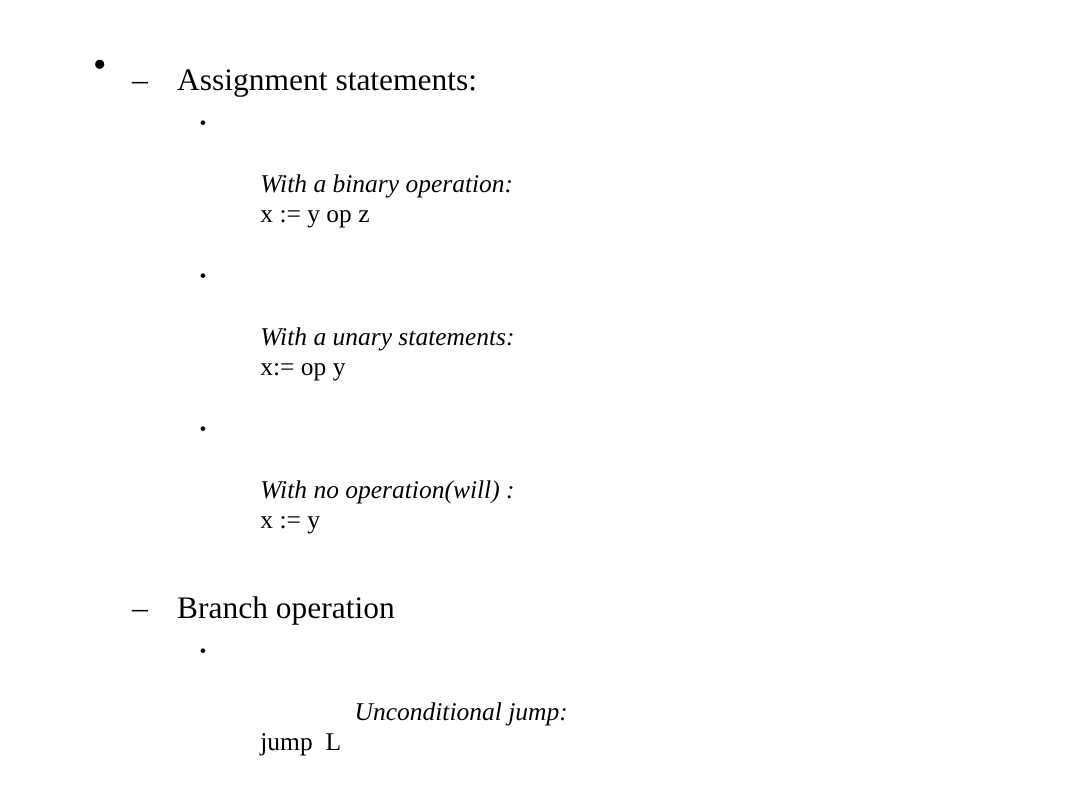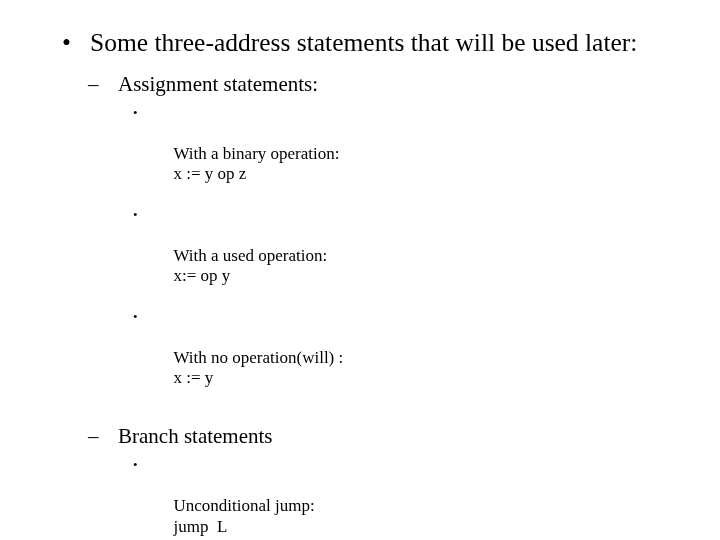--- a/index.html
+++ b/index.html
@@ -71,75 +71,75 @@
   }
   .lvl3 .bullet {
     position: absolute;
     left: 133px;
     top: 0;
     font-size: 13px;
     line-height: 1.55;
   }
   .lvl3 .label {
     display: inline-block;
+    font-style: italic;
   }
   .lvl3 .value {
     display: inline-block;
   }
 
   
   .col-a .label { width: 238px; }
-  .col-b .label { width: 205px; }
+  .col-b .label { width: 205px; text-align: right; }
 
   .sp-after-title { height: 14px; }
   .sp-sec-lg { height: 15px; }
   .sp-small { height: 6px; }
 </style>
 </head>
 <body>
 
 <div class="slide">
 
   <div class="body-block">
 
     <div class="lvl1">
       <span class="bullet">•</span>
-      <span>Some three-address statements that will be used later:</span>
     </div>
 
     <div class="sp-after-title"></div>
 
     <div class="lvl2">
       <span class="dash">–</span>
       <span>Assignment statements:</span>
     </div>
 
     <div class="sp-small"></div>
 
     <div class="lvl3 col-a">
       <span class="bullet">•</span>
       <span class="label">With a binary operation:</span>
       <span class="value">x := y op z</span>
     </div>
     <div class="lvl3 col-a">
       <span class="bullet">•</span>
-      <span class="label">With a used operation:</span>
+      <span class="label">With a unary statements:</span>
       <span class="value">x:= op y</span>
     </div>
     <div class="lvl3 col-a">
       <span class="bullet">•</span>
       <span class="label">With no operation(will) :</span>
       <span class="value">x := y</span>
     </div>
 
     <div class="sp-sec-lg"></div>
 
     <div class="lvl2">
       <span class="dash">–</span>
-      <span>Branch statements</span>
+      <span>Branch operation</span>
     </div>
 
     <div class="sp-small"></div>
 
     <div class="lvl3 col-b">
       <span class="bullet">•</span>
       <span class="label">Unconditional jump:</span>
       <span class="value">jump  L</span>
     </div>
 

